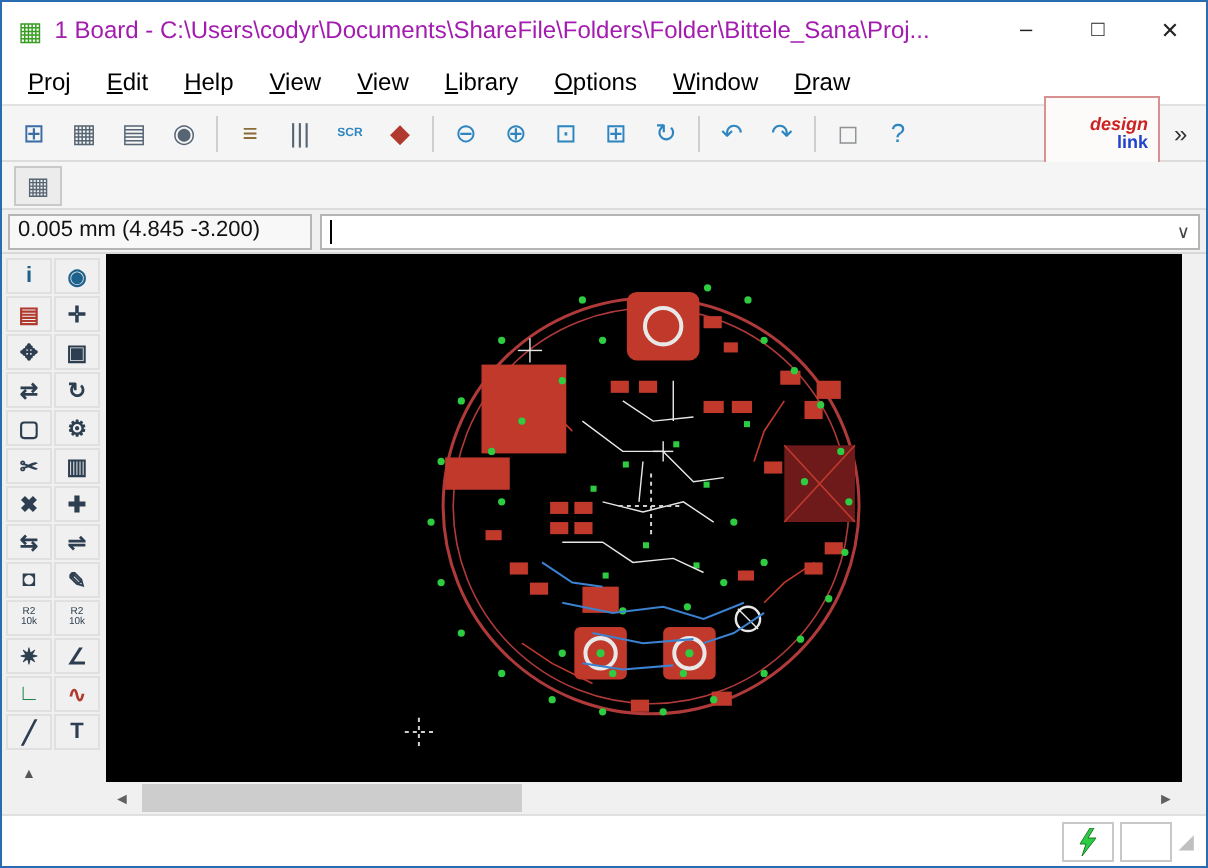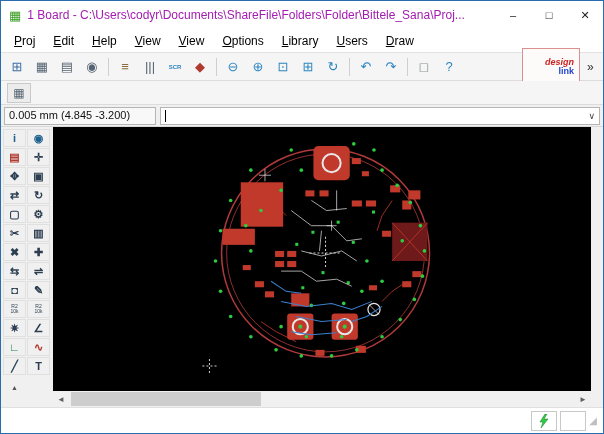--- a/index.html
+++ b/index.html
@@ -65,23 +65,23 @@
     <button class="winbtn">□</button>
     <button class="winbtn">✕</button>
   </div>
 
   <div class="menubar">
     <span class="menu-item">Proj</span>
     <span class="menu-item">Edit</span>
     <span class="menu-item">Help</span>
     <span class="menu-item">View</span>
     <span class="menu-item">View</span>
+    <span class="menu-item">Library</span>
     <span class="menu-item">Options</span>
-    <span class="menu-item">Library</span>
-    <span class="menu-item">Users</span>
+    <span class="menu-item">Window</span>
     <span class="menu-item">Draw</span>
   </div>
 
   <div class="toolbar">
     <button class="tbtn" style="color: rgb(59, 110, 165);">⊞</button>
     <button class="tbtn" style="color: rgb(86, 101, 115);">▦</button>
     <button class="tbtn" style="color: rgb(86, 101, 115);">▤</button>
     <button class="tbtn" style="color: rgb(86, 101, 115);">◉</button>
     <div class="sep"></div>
     <button class="tbtn" style="color: rgb(138, 109, 59);">≡</button>

